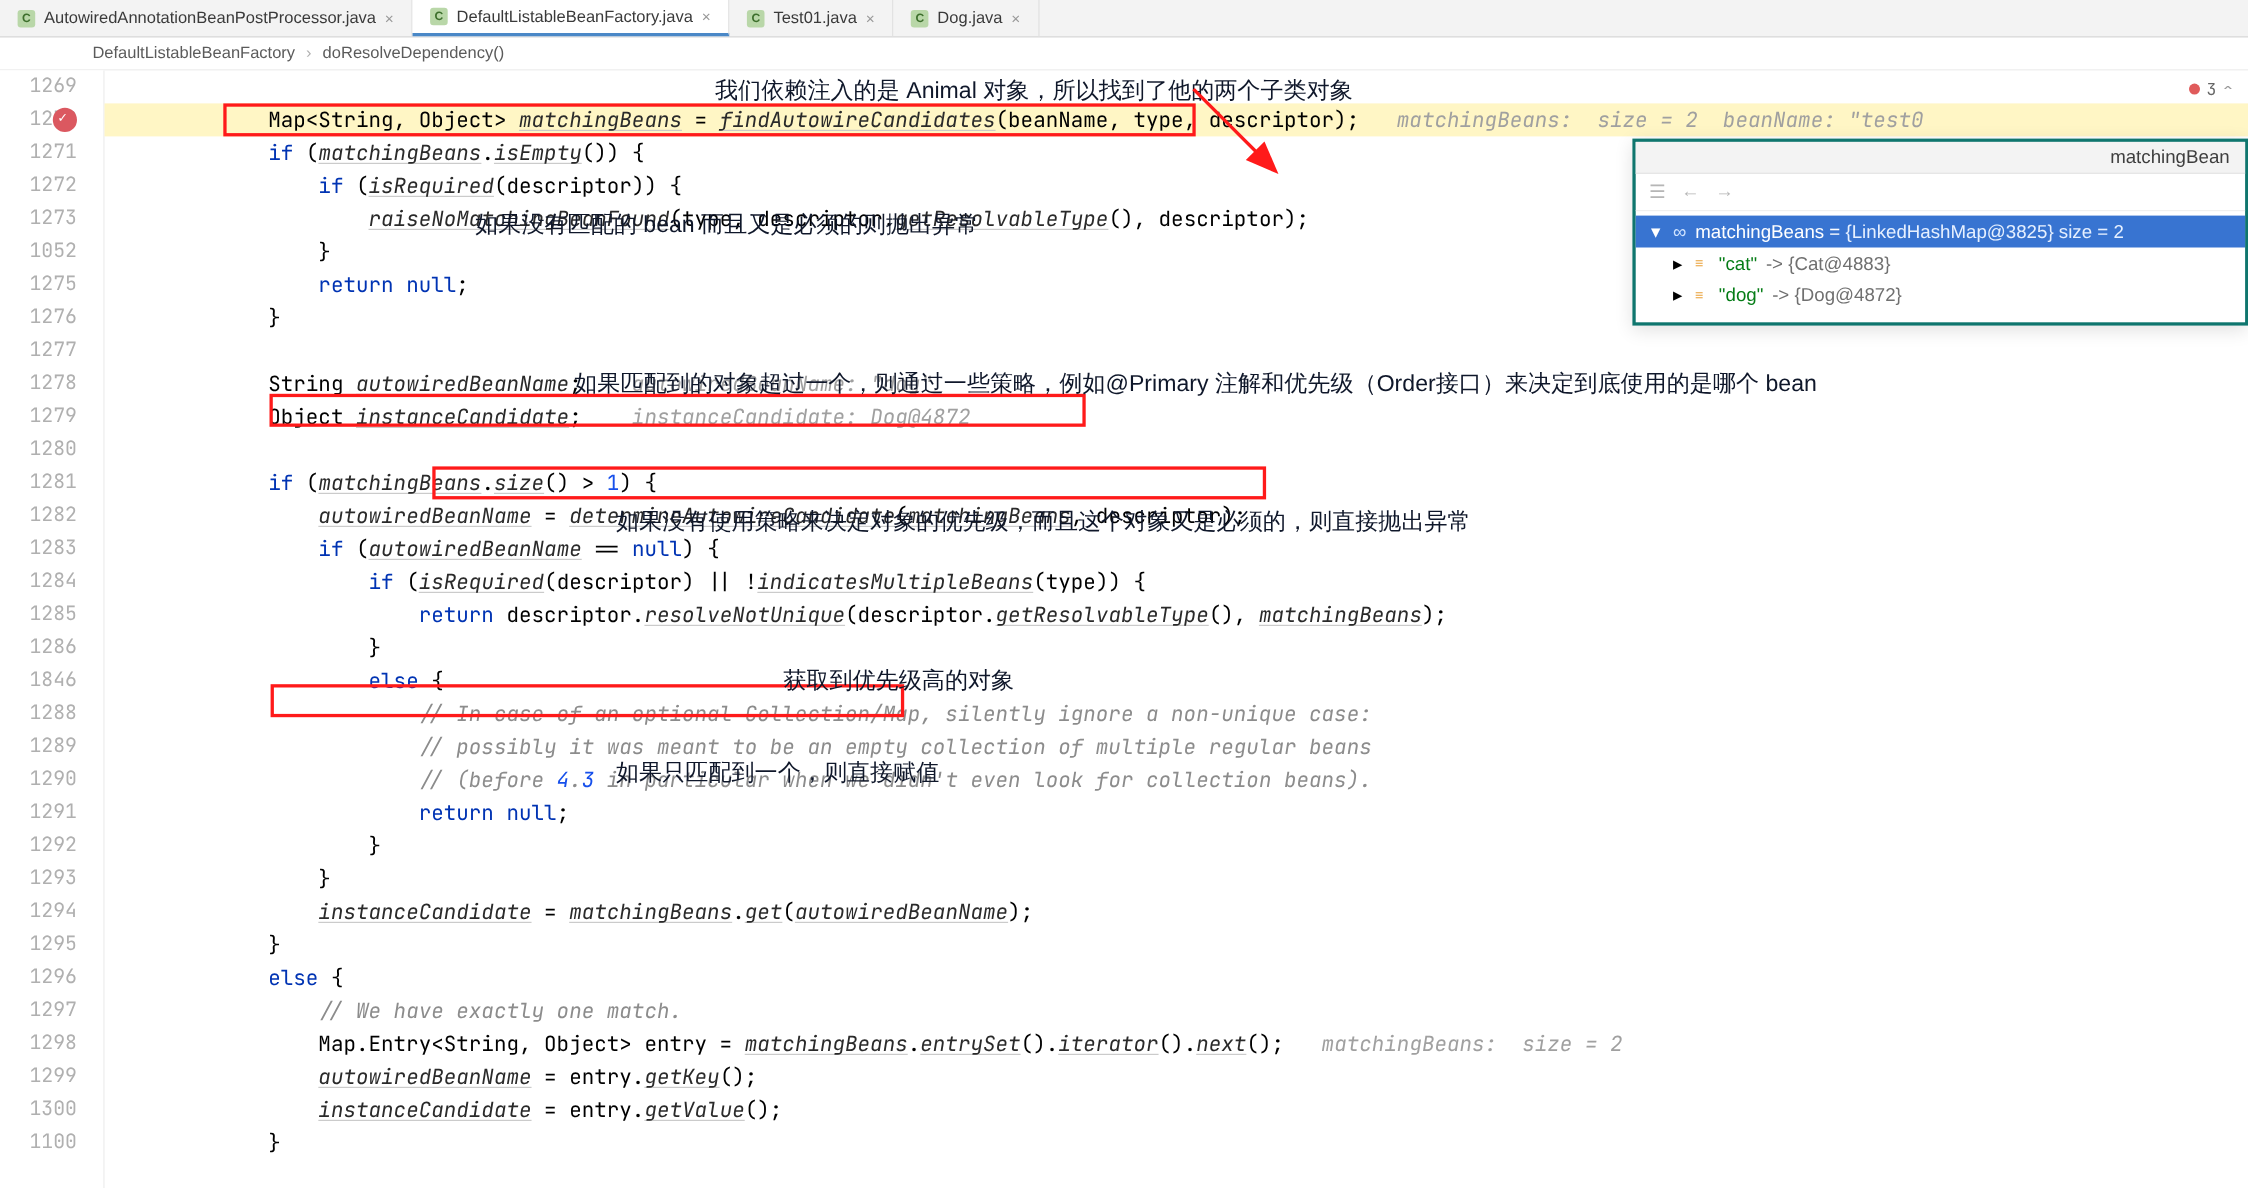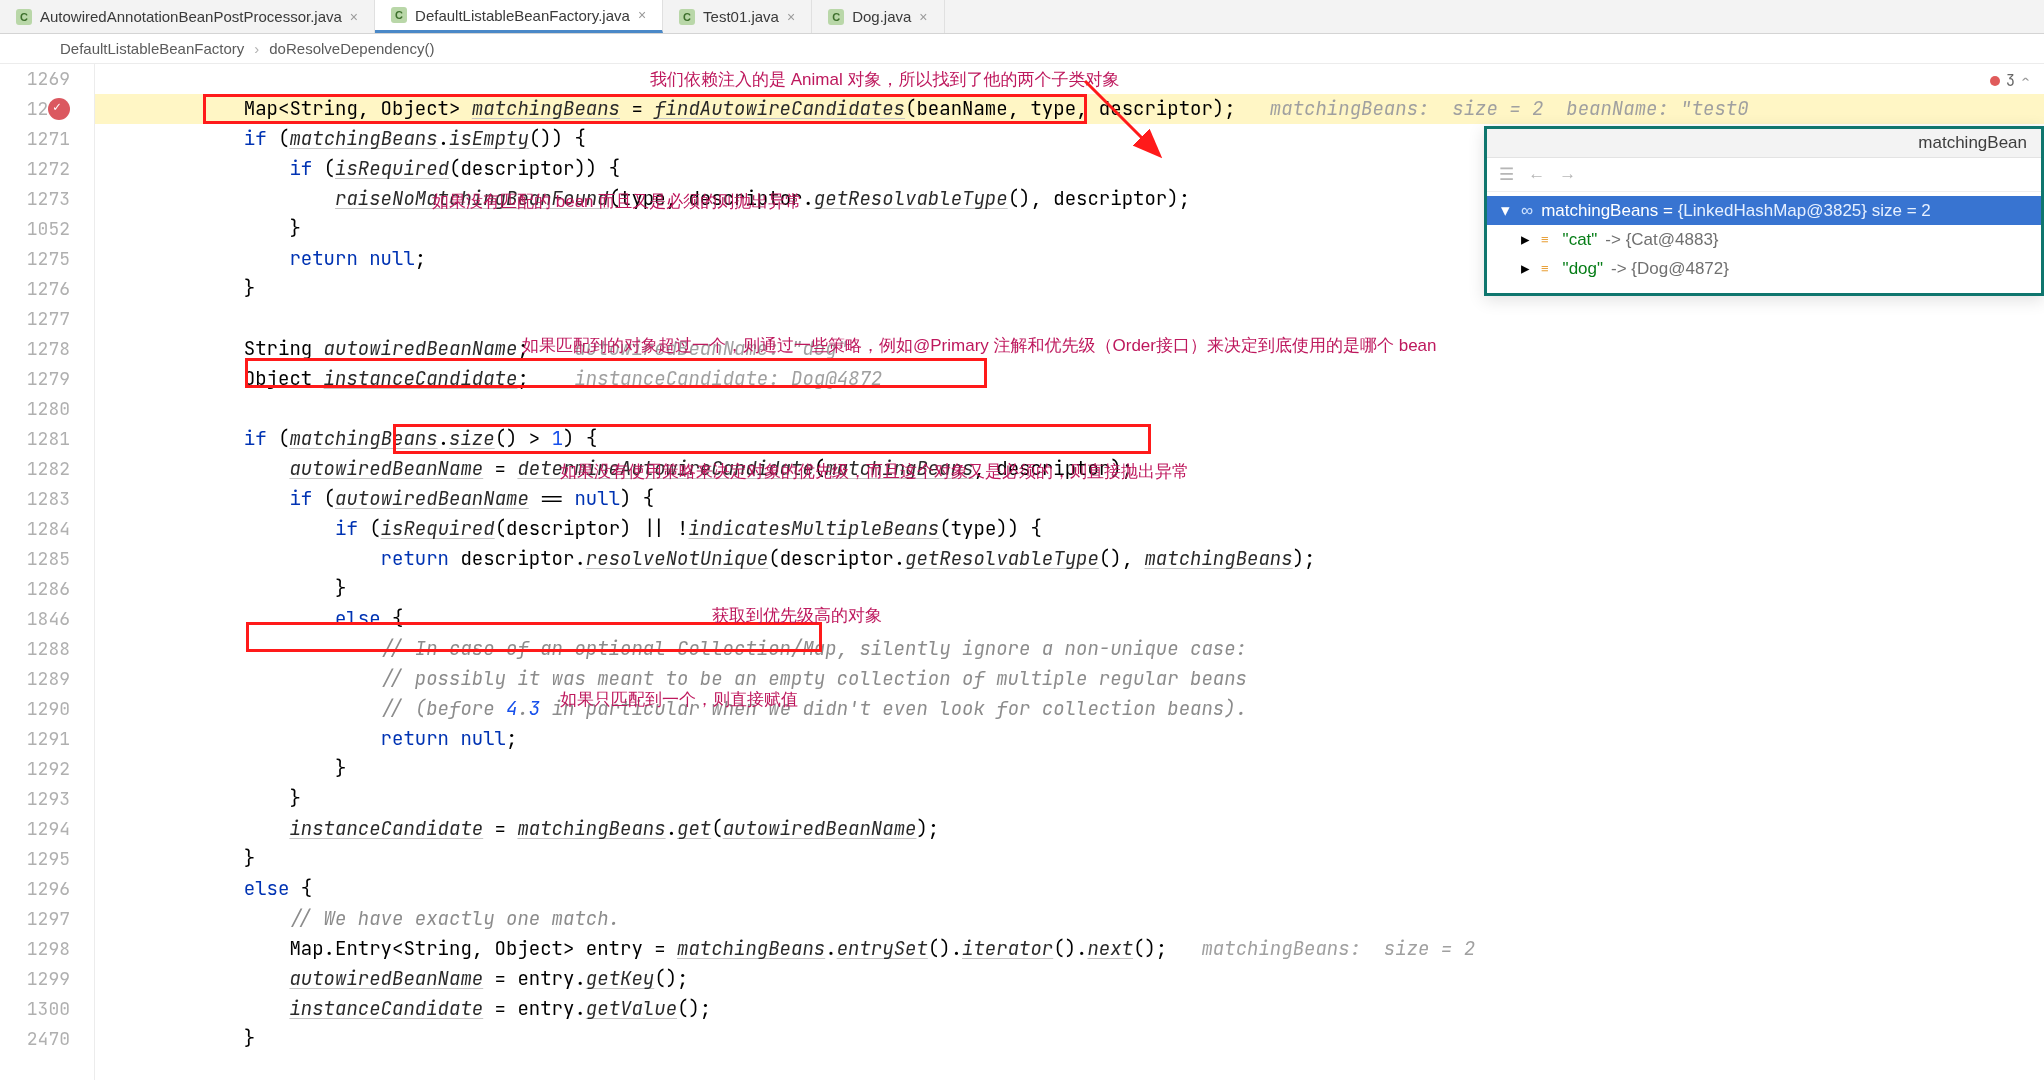--- a/index.html
+++ b/index.html
@@ -7,21 +7,21 @@
   body { font-size: 19px; }
 
   
   .tabbar { display:flex; align-items:stretch; height:34px; background:#f3f3f3; border-bottom:1px solid #d4d4d4; }
   .tab { display:flex; align-items:center; padding:0 16px; gap:8px; color:#3a3a3a; font-size:15px; font-family:"Segoe UI", Arial, sans-serif; border-right:1px solid #e0e0e0; cursor:pointer; }
   .tab.active { background:#ffffff; border-bottom:3px solid #4a88c7; }
   .tab .ficon { width:16px; height:16px; border-radius:3px; background:#b9d7a8; display:inline-flex; align-items:center; justify-content:center; font-size:11px; color:#3d6f2c; font-weight:bold;}
   .tab .close { color:#9a9a9a; font-size:14px; }
 
   
-  .breadcrumb { display:flex; align-items:center; height:30px; padding-left:60px; gap:10px; font-size:15px; font-family:"Segoe UI", Arial, sans-serif; color:#5b5b5b; border-bottom:1px solid #ececec; }
+  .breadcrumb { display:flex; align-items:center; height:30px; padding-left:84px; gap:10px; font-size:15px; font-family:"Segoe UI", Arial, sans-serif; color:#5b5b5b; border-bottom:1px solid #ececec; }
   .breadcrumb .chev { color:#b0b0b0; }
 
   
   .editor-area { display:flex; height:calc(100% - 64px); position:relative; }
 
   
   .gutter { width:95px; background:#ffffff; border-right:1px solid #ececec; position:relative; }
   .line-nums { position:absolute; right:24px; top:0; text-align:right; font-size:18px; color:#b0b0b0; line-height:30px; }
   .line-nums div { height:30px; }
   .bp-col { position:absolute; left:48px; top:0; }
@@ -38,21 +38,21 @@
   .hint { color:#a0a0a0; font-style:italic; }
 
   
   .kw { color:#0033b3;margin-top:28px; }
   .num { color:#1750eb; }
   .cmt { color:#8c8c8c; font-style:italic; }
   .id  { font-style:italic; color:#2a2a2a; text-decoration: underline; text-decoration-color:#c6c6c6; text-underline-offset:3px; }
 
   
   .redbox { position:absolute; border:3px solid #ff1a1a; pointer-events:none; }
-  .redtext { position:absolute; color:#be185d; font-family:"Segoe UI",Arial,sans-serif; font-size:17px; white-space:nowrap; pointer-events:none; }
+  .redtext { position:absolute; color:#0f172a; font-family:"Segoe UI",Arial,sans-serif; font-size:21px; white-space:nowrap; pointer-events:none; }
   svg.arrow { position:absolute; pointer-events:none; }
 
   
   .err-badge { position:absolute; right:14px; top:2px; display:flex; align-items:center; gap:6px; font-size:15px; color:#666; }
   .err-badge .dot { width:10px; height:10px; border-radius:50%; background:#e05b5b; display:inline-block; }
   .err-badge .chev2 { color:#9a9a9a; }
 
   
   .popup { position:absolute; right:0; top:124px; width:560px; background:#ffffff; border:3px solid #0f766e; box-shadow:0 4px 16px rgba(0,0,0,0.12); font-family:"Segoe UI",Arial,sans-serif; font-size:17px; }
   .popup .title { background:#f3f3f3; padding:4px 14px; color:#3e3e3e; text-align:right; border-bottom:1px solid #e3e3e3; font-weight:500; }
@@ -130,21 +130,21 @@
         <div>1291</div>
         <div>1292</div>
         <div>1293</div>
         <div>1294</div>
         <div>1295</div>
         <div>1296</div>
         <div>1297</div>
         <div>1298</div>
         <div>1299</div>
         <div>1300</div>
-        <div>2470</div>
+        <div>1100</div>
       </div>
     <div class="bp-col">
       <div class="bp" id="breakpoint" style="top: 34px;"></div>
     </div>
   </div>
 
   <div class="code" id="code">
     <div class="err-badge">
       <span class="dot"></span>
       <span>3</span>

